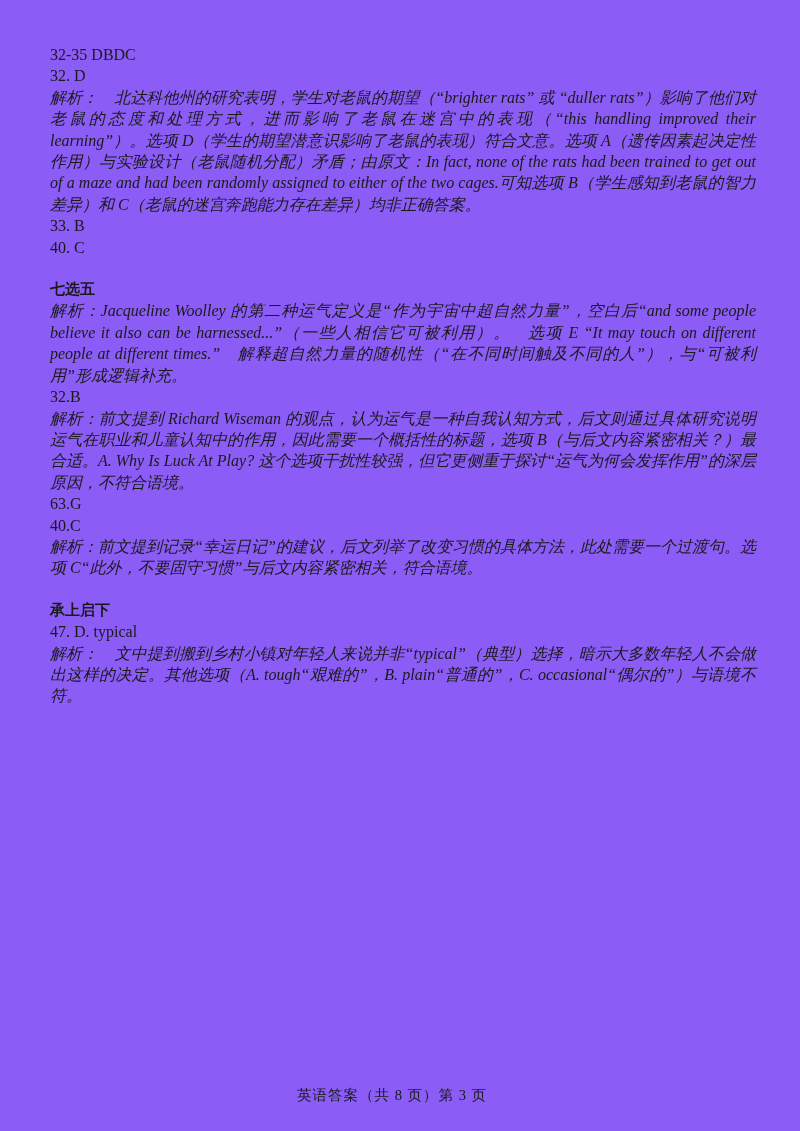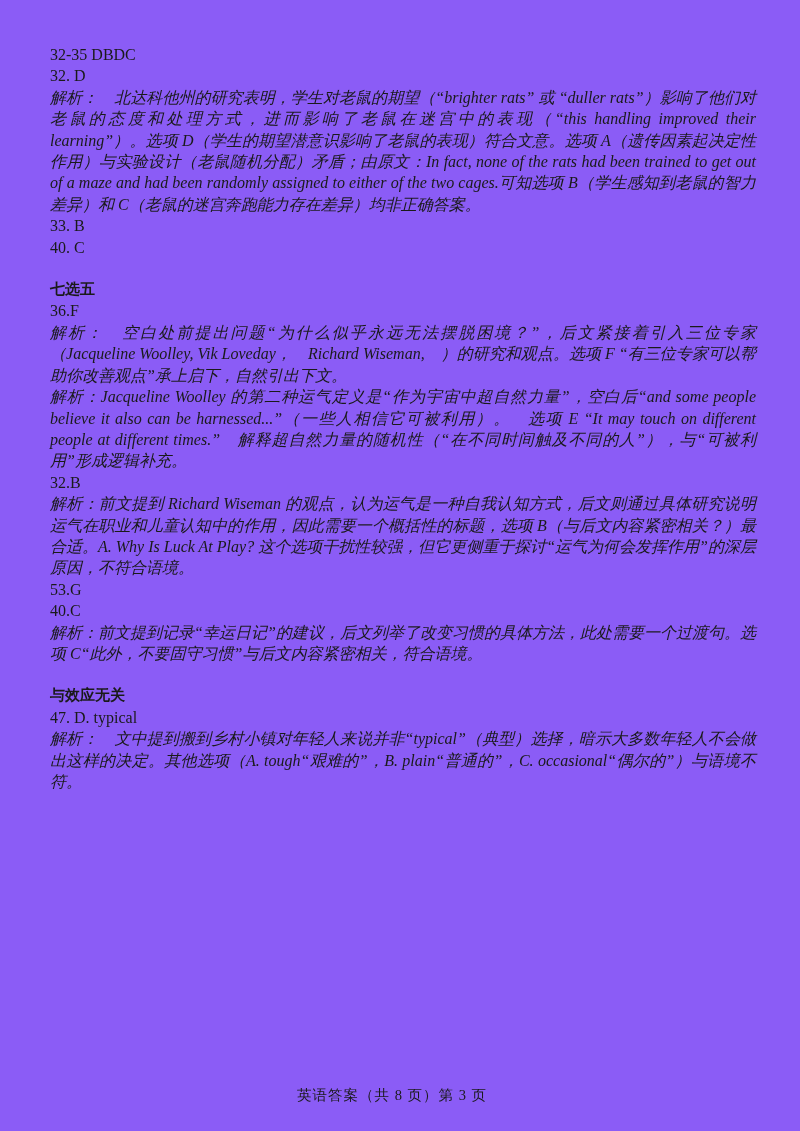--- a/index.html
+++ b/index.html
@@ -69,44 +69,40 @@
       <div class="ln">33. B</div>
     </section>
 
 
     <section>
       <div class="ln">40. C</div>
     </section>
 
     <h2 class="sec">七选五</h2>
 
-    <section>
-      <div class="ln">36.F</div>
-      <p class="para">解析：　空白处前提出问题“为什么似乎永远无法摆脱困境？”，后文紧接着引入三位专家（Jacqueline Woolley, Vik Loveday，　Richard Wiseman,　）的研究和观点。选项 F “有三位专家可以帮助你改善观点”承上启下，自然引出下文。</p>
-    </section>
 
     <section>
       <p class="para">解析：Jacqueline Woolley 的第二种运气定义是“作为宇宙中超自然力量”，空白后“and some people believe it also can be harnessed...”（一些人相信它可被利用）。　选项 E “It may touch on different people at different times.”　解释超自然力量的随机性（“在不同时间触及不同的人”），与“可被利用”形成逻辑补充。</p>
     </section>
 
     <section>
       <div class="ln">32.B</div>
       <p class="para">解析：前文提到 Richard Wiseman 的观点，认为运气是一种自我认知方式，后文则通过具体研究说明运气在职业和儿童认知中的作用，因此需要一个概括性的标题，选项 B（与后文内容紧密相关？）最合适。A. Why Is Luck At Play? 这个选项干扰性较强，但它更侧重于探讨“运气为何会发挥作用”的深层原因，不符合语境。</p>
     </section>
 
     <section>
-      <div class="ln">53.G</div>
+      <div class="ln">63.G</div>
     </section>
 
     <section>
       <div class="ln">40.C</div>
       <p class="para">解析：前文提到记录“幸运日记”的建议，后文列举了改变习惯的具体方法，此处需要一个过渡句。选项 C“此外，不要固守习惯”与后文内容紧密相关，符合语境。</p>
     </section>
 
-    <h2 class="sec">与效应无关</h2>
+    <h2 class="sec">承上启下</h2>
 
     <section>
       <div class="ln">47. D. typical</div>
       <p class="para">解析：　文中提到搬到乡村小镇对年轻人来说并非“typical”（典型）选择，暗示大多数年轻人不会做出这样的决定。其他选项（A. tough“艰难的”，B. plain“普通的”，C. occasional“偶尔的”）与语境不符。</p>
     </section>
 
   </main>
 
   <div class="page-footer">
     <span>英语答案（共 8 页）第 3 页</span>

